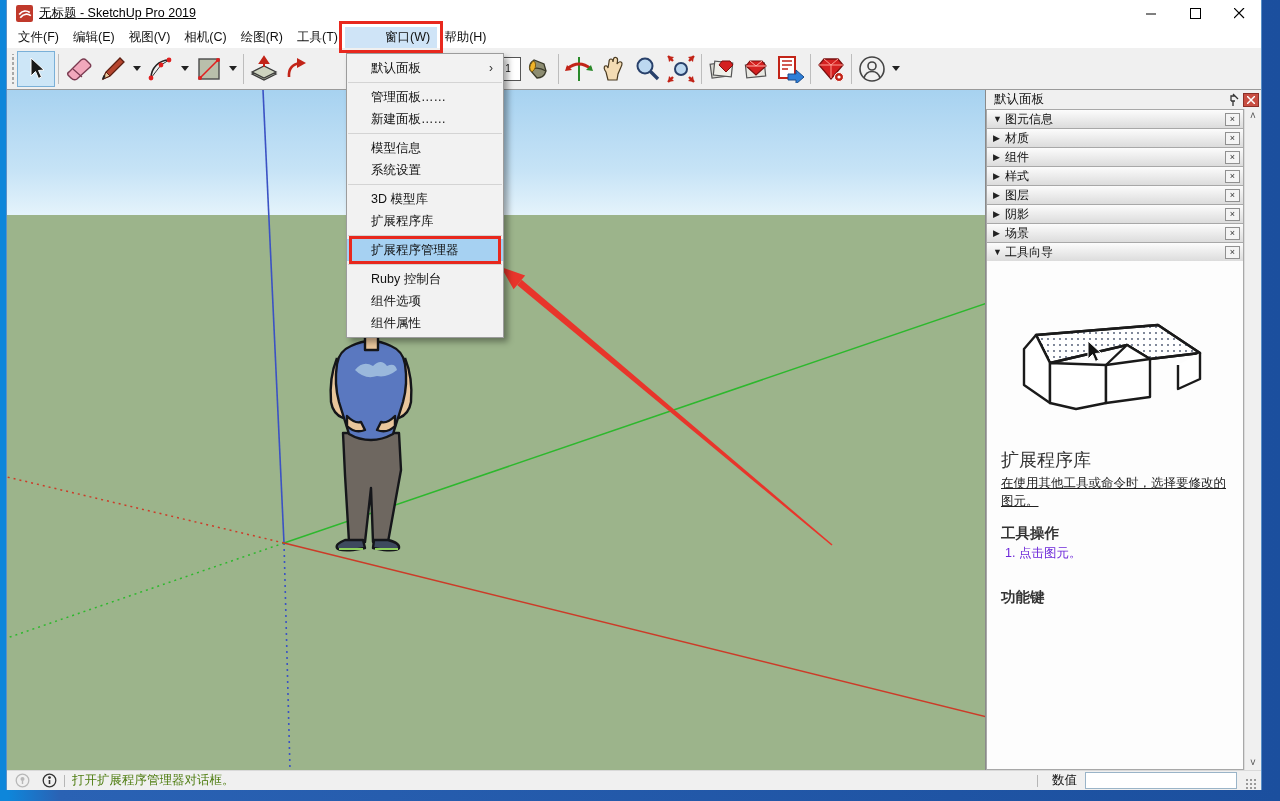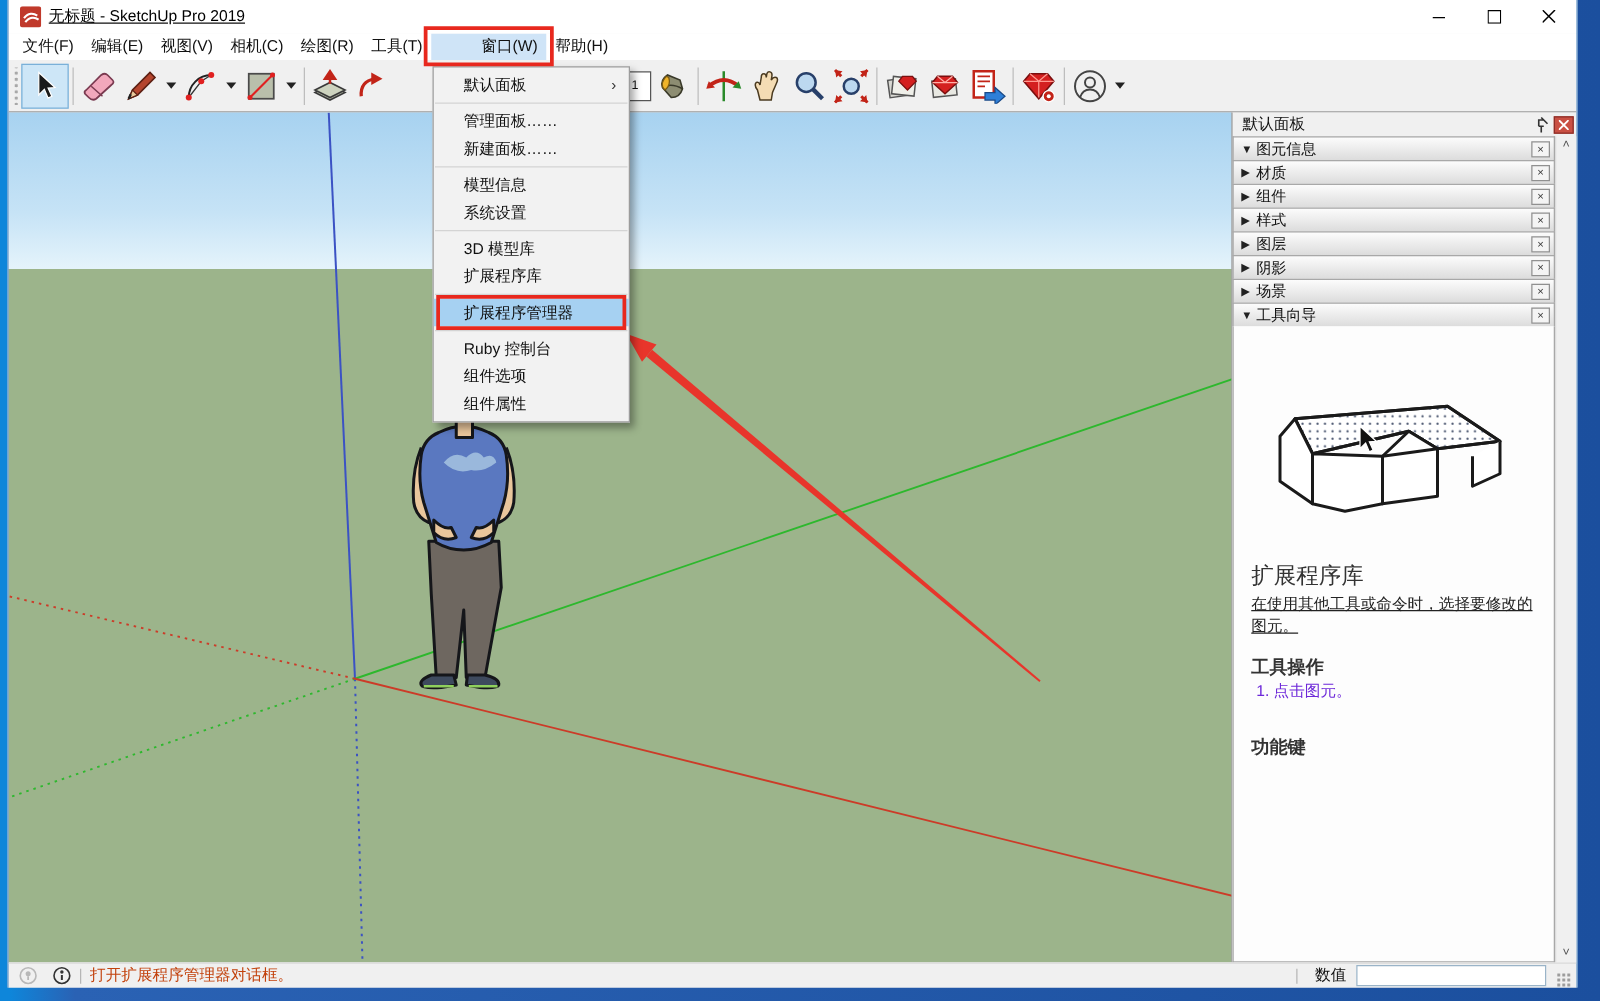--- a/index.html
+++ b/index.html
@@ -88,21 +88,21 @@
   .house-wrap { text-align:center; margin-bottom:26px; }
   .ins-title { font-family:"Liberation Serif","DejaVu Serif",serif; font-size:18px; color:#333; }
   .ins-p { font-size:12.5px; line-height:1.45; color:#222; margin:2px 0 14px;text-decoration:underline; }
   .ins-h2 { font-family:"Liberation Serif","DejaVu Serif",serif; font-size:14.5px; font-weight:bold; color:#333; }
   .ins-step { font-size:12.5px; color:#6d28d9; margin:2px 0 26px; padding-left:4px; }
 
   
   .statusbar { position:absolute; left:0; bottom:0; right:0; height:20px; background:#f0f0f0;
     border-top:1px solid #d9d9d9; display:flex; align-items:center; padding:0 4px; }
   .sb-sep { width:1px; height:12px; background:#b6b6b6; margin:0 7px; }
-  .sb-msg { font-size:12.5px; color:#c2410c; }
+  .sb-msg { font-size:12.5px; color:#4d7c0f; }
   .sb-right { margin-left:auto; display:flex; align-items:center; }
   .vcb-label { font-size:12.5px; margin:0 8px 0 7px; }
   .vcb-input { width:152px; height:17px; border:1px solid #9ab4c8; background:#fff; outline:none;
     font-family:inherit; font-size:12px; padding:0 3px; }
   .grip { width:12px; height:12px; margin-left:8px; margin-top:6px;
     background-image:radial-gradient(#9a9a9a 1.1px, transparent 1.3px); background-size:4px 4px; }
 
   .annotation-arrow { position:absolute; inset:0; pointer-events:none; z-index:40; }
 </style>
 </head>

